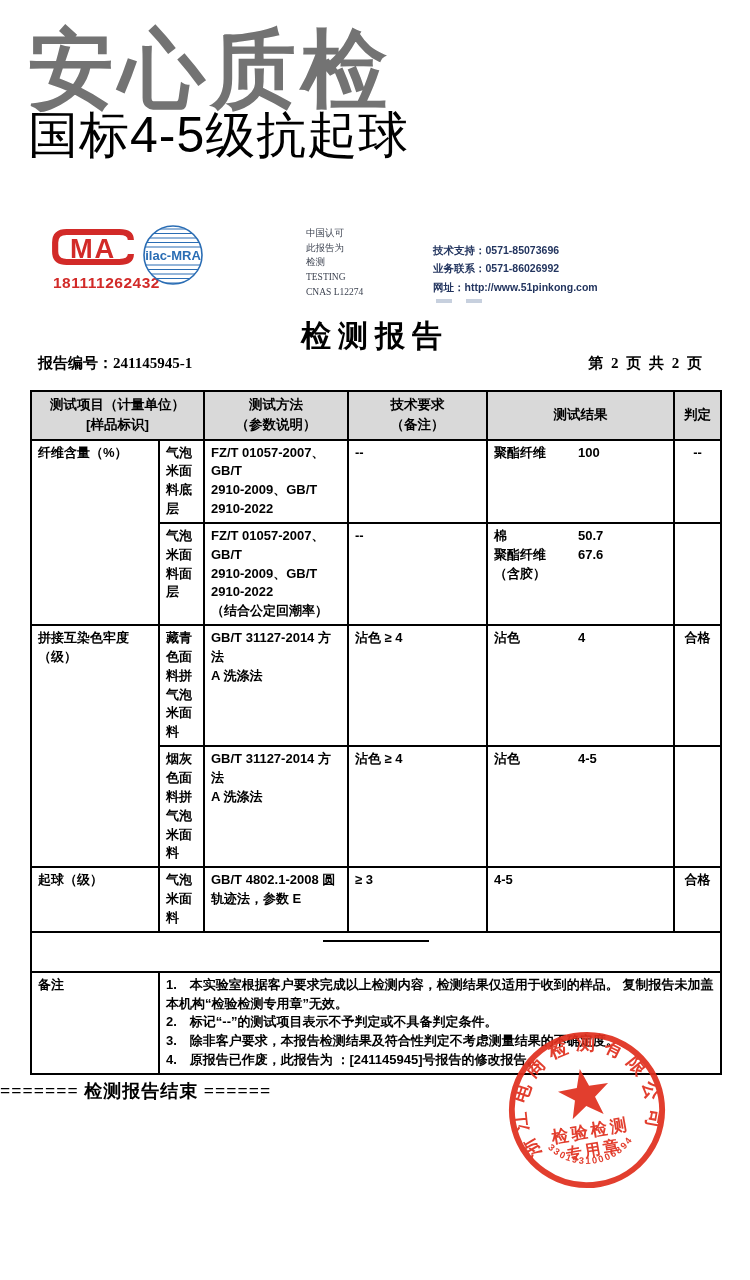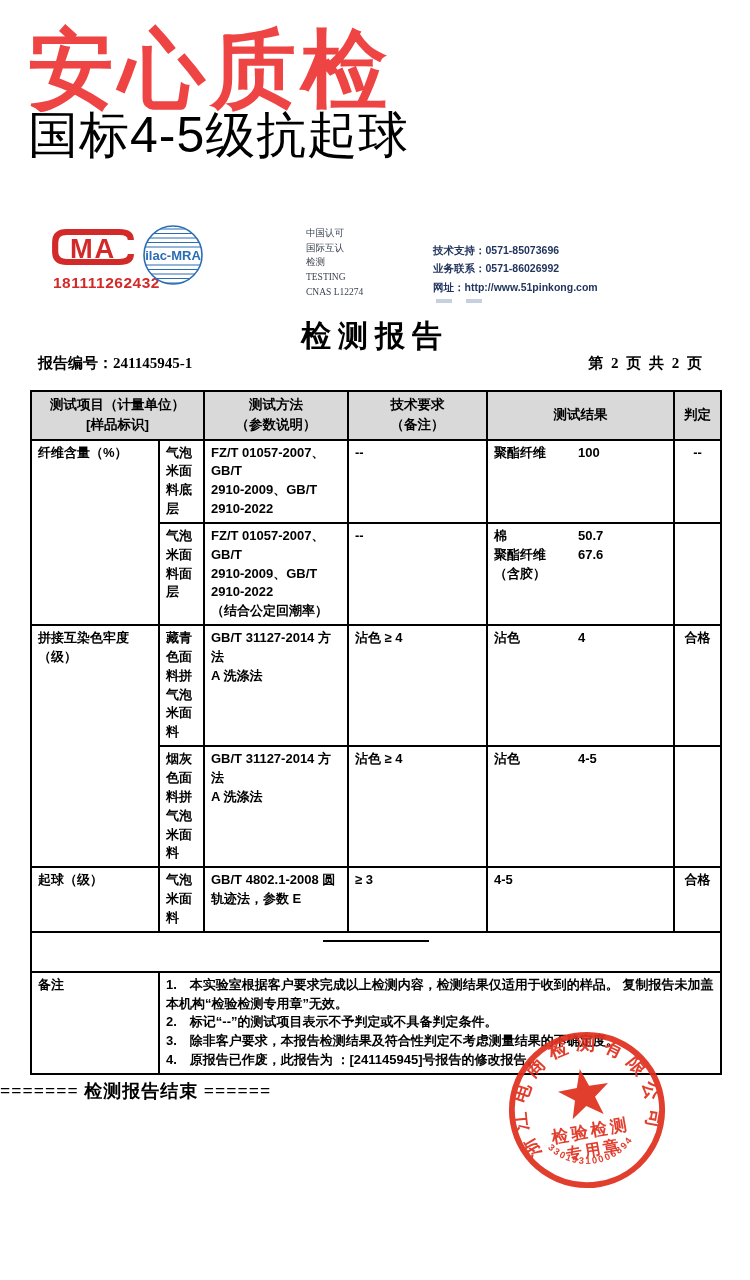--- a/index.html
+++ b/index.html
@@ -1,21 +1,21 @@
 <!DOCTYPE html>
 <html><head>
 <meta charset="utf-8">
 <style>
   * { margin:0; padding:0; box-sizing:border-box; }
   html,body { background:#fff; }
   body { width:750px; height:1280px; position:relative; overflow:hidden;
          font-family:"Liberation Sans","DejaVu Sans",sans-serif; color:#000; }
 
   .hero-title { position:absolute; left:28px; top:12px; font-size:86px; font-weight:900;
-                letter-spacing:5px; color:#ef4444; }
+                letter-spacing:5px; color:#737373; }
   .hero-subtitle { position:absolute; left:28px; top:102px; font-size:50px; font-weight:500;
                    letter-spacing:1px; color:#000; }
 
   
   .cert-strip { position:absolute; left:0; top:215px; width:656px; height:100px; }
   .cma-block { position:absolute; left:40px; top:10px; width:105px; text-align:center; }
   .cma-code  { margin-top:1px; font-size:15.5px; font-weight:800; color:#d22a28; letter-spacing:.5px;margin-left:13px; }
   .ilac-block { position:absolute; left:141px; top:8px; }
   .cnas-block { position:absolute; left:208px; top:14px; }
   .accred-block { position:absolute; left:306px; top:11px; font-size:9.5px; line-height:1.55;
@@ -100,21 +100,21 @@
         </g>
         <rect x="2" y="25" width="60" height="15" fill="#fff"></rect>
         <circle cx="32" cy="32" r="29" fill="none" stroke="#2a6db4" stroke-width="1.6"></circle>
         <text x="32" y="37" text-anchor="middle" font-size="13" font-weight="800" fill="#2a6db4">ilac-MRA</text>
       </svg>
     </div>
 
 
     <div class="accred-block">
       <div>中国认可</div>
-      <div>国际互认</div>
+      <div>此报告为</div>
       <div>检测</div>
       <div>TESTING</div>
       <div>CNAS  L12274</div>
     </div>
 
 
     <div class="contact-block">
       <div>技术支持：0571-85073696</div>
       <div>业务联系：0571-86026992</div>
       <div>网址：http://www.51pinkong.com</div>

